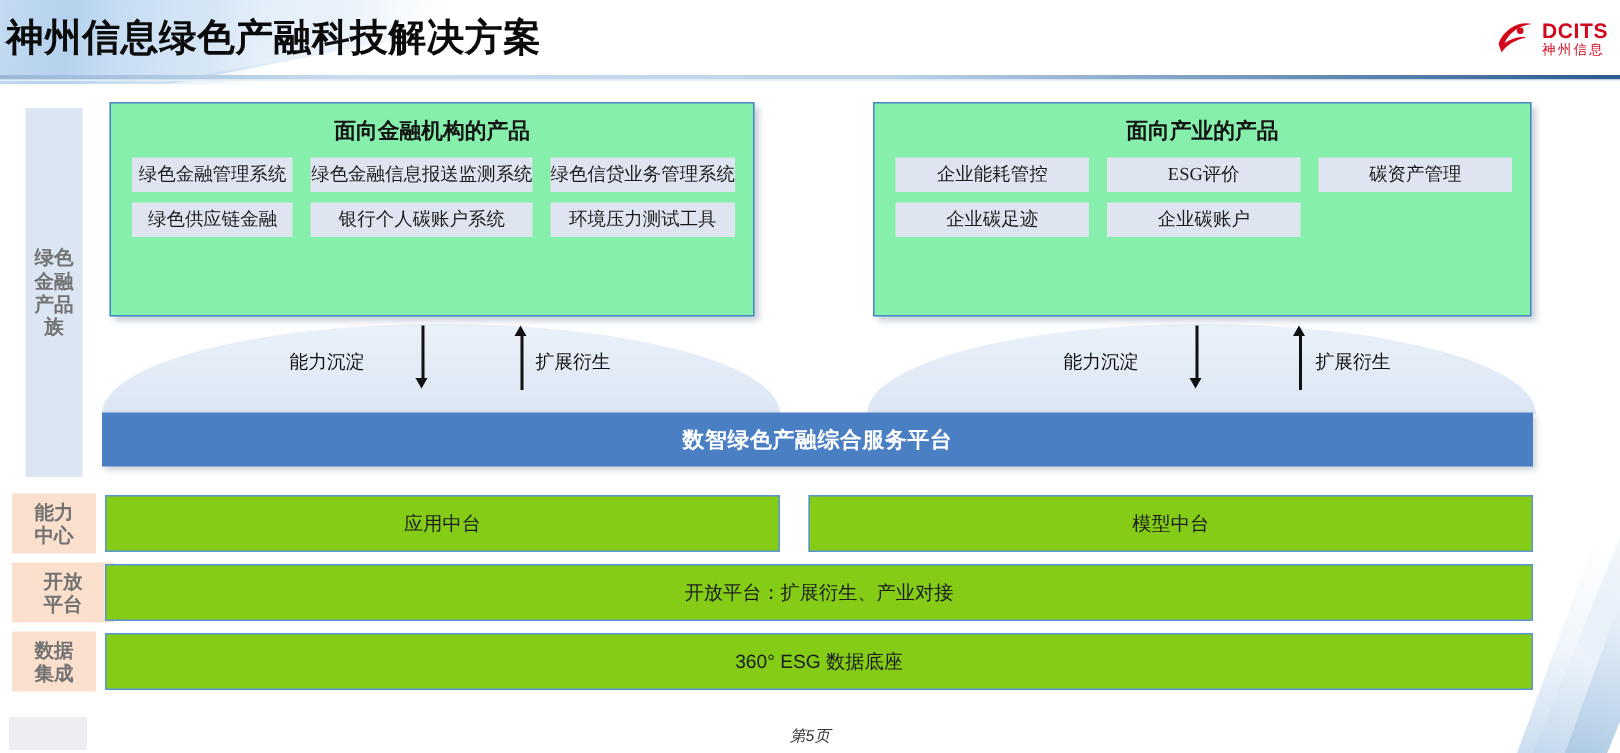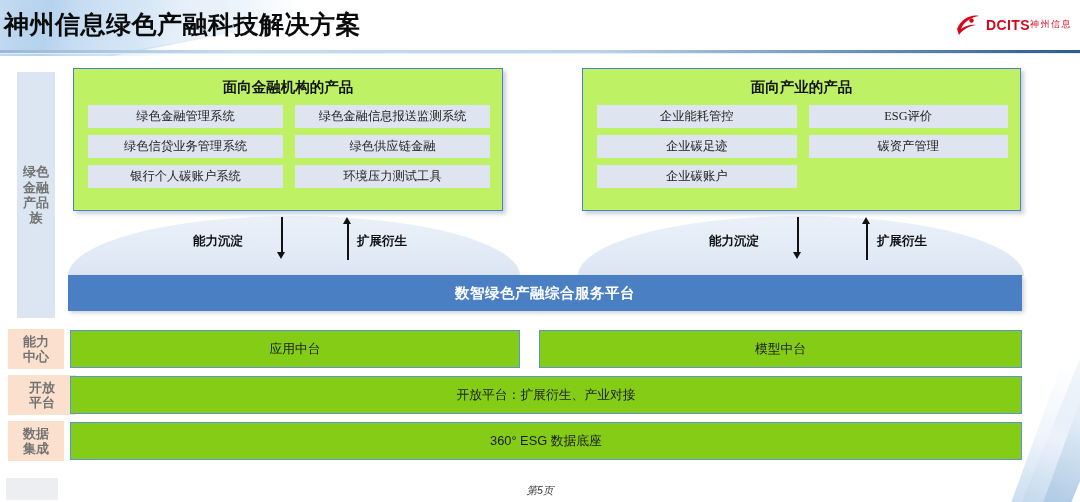--- a/index.html
+++ b/index.html
@@ -24,57 +24,57 @@
     transform:rotate(-10deg);}
   .title{position:absolute;left:4px;top:8px;font-size:25px;font-weight:bold;color:#0b0b0b;
     letter-spacing:.5px;white-space:nowrap;}
   .hdr-rule{position:absolute;left:0;top:50px;width:1080px;height:3px;
     background:linear-gradient(90deg,#9ab7d6 0%,#c8dcef 22%,#bcd3e8 55%,#2c5c92 99%);}
   .hdr-rule2{position:absolute;left:0;top:53px;width:1080px;height:1px;background:#e5edf5;}
 
   
   .logo{position:absolute;right:8px;top:8px;height:34px;display:flex;align-items:center;gap:5px;}
   .logo-mark{width:26px;height:26px;position:relative;}
-  .logo-text{display:flex;flex-direction:row;line-height:1;}
+  .logo-text{display:flex;flex-direction:column;line-height:1;}
   .logo-en{font-size:14px;font-weight:bold;color:#d2071c;letter-spacing:.4px;}
   .logo-cn{font-size:9px;color:#d2071c;letter-spacing:1.5px;margin-top:2px;}
 
   
   .br-deco{position:absolute;right:-30px;bottom:-20px;width:150px;height:200px;overflow:hidden;pointer-events:none;}
   .br-b1{position:absolute;right:10px;bottom:-10px;width:46px;height:210px;
     background:linear-gradient(180deg,rgba(255,255,255,0) 0%,#dfeaf6 45%,#8fb6da 100%);
     transform:rotate(22deg);opacity:.85;}
   .br-b2{position:absolute;right:44px;bottom:-10px;width:30px;height:190px;
     background:linear-gradient(180deg,rgba(255,255,255,0) 10%,#eef4fb 50%,#b9d2ea 100%);
     transform:rotate(20deg);opacity:.9;}
   .bl-deco{position:absolute;left:6px;bottom:2px;width:52px;height:22px;background:#eceef1;}
 
   
   .side-lab{position:absolute;display:flex;align-items:center;justify-content:center;
     text-align:center;font-weight:bold;color:#737373;line-height:1.18;}
   .side-blue{background:#dce6f2;}
   .side-peach{background:#fbe0ce;}
 
   
-  .panel{position:absolute;background:#bef264;border:1.6px solid #4a84c4;
+  .panel{position:absolute;background:#86efac;border:1.6px solid #4a84c4;
     box-shadow:3px 3px 4px rgba(90,110,140,.32);}
   .panel-title{text-align:center;font-size:14.5px;font-weight:bold;color:#141414;margin-top:9px;}
-  .panel-grid{display:grid;grid-template-columns:1fr 1fr;gap:7px 12px;padding:8px 12px 10px 14px;}
+  .panel-grid{display:grid;grid-template-columns:1fr 1fr 1fr;gap:7px 12px;padding:8px 12px 10px 14px;}
   .cell{background:#dfe5f0;height:23px;display:flex;align-items:center;justify-content:center;
     font-size:12.3px;color:#1c1c1c;white-space:nowrap;}
 
   
   .dome{position:absolute;border-radius:50% 50% 0 0 / 100% 100% 0 0;
     background:linear-gradient(180deg,#eaf1f9 0%,#e2ebf6 55%,#dce6f3 100%);}
   .arrow-wrap{position:absolute;}
   .arr-line{position:absolute;width:1.6px;background:#111;}
   .arr-head{position:absolute;width:0;height:0;border-left:4.5px solid transparent;border-right:4.5px solid transparent;}
   .arr-head.down{border-top:7px solid #111;}
   .arr-head.up{border-bottom:7px solid #111;}
-  .arr-lab{position:absolute;font-size:12.5px;font-weight:bold;color:#101010;white-space:nowrap;}
+  .arr-lab{position:absolute;font-size:12.5px;font-weight:normal;color:#101010;white-space:nowrap;}
 
   
   .platform{position:absolute;background:#4a7fc4;display:flex;align-items:center;justify-content:center;
     box-shadow:2px 2px 4px rgba(90,110,140,.3);}
   .platform span{color:#fff;font-size:14.5px;font-weight:bold;letter-spacing:.5px;}
 
   
   .row-box{position:absolute;background:#84cc16;border:1.6px solid #5b96d4;
     display:flex;align-items:center;justify-content:center;}
   .row-box span{font-size:12.8px;color:#1c1c1c;}
@@ -146,22 +146,22 @@
       <div class="cell">银行个人碳账户系统</div>
       <div class="cell">环境压力测试工具</div>
     </div>
   </div>
 
   <div class="panel" style="left:582px;top:68px;width:437px;height:141px;font-family:Liberation Serif, serif;">
     <div class="panel-title">面向产业的产品</div>
     <div class="panel-grid">
       <div class="cell">企业能耗管控</div>
       <div class="cell">ESG评价</div>
+      <div class="cell">碳资产管理</div>
       <div class="cell">企业碳足迹</div>
-      <div class="cell">碳资产管理</div>
       <div class="cell">企业碳账户</div>
     </div>
   </div>
 
   <div class="arrow-wrap" style="left:0;top:0;width:540px;height:280px;">
     <div class="arr-lab" style="left:193px;top:233px;">能力沉淀</div>
     <div class="arr-line" style="left:281px;top:217px;height:36px;"></div>
     <div class="arr-head down" style="left:277px;top:252px;"></div>
 
     <div class="arr-lab" style="left:357px;top:233px;">扩展衍生</div>

